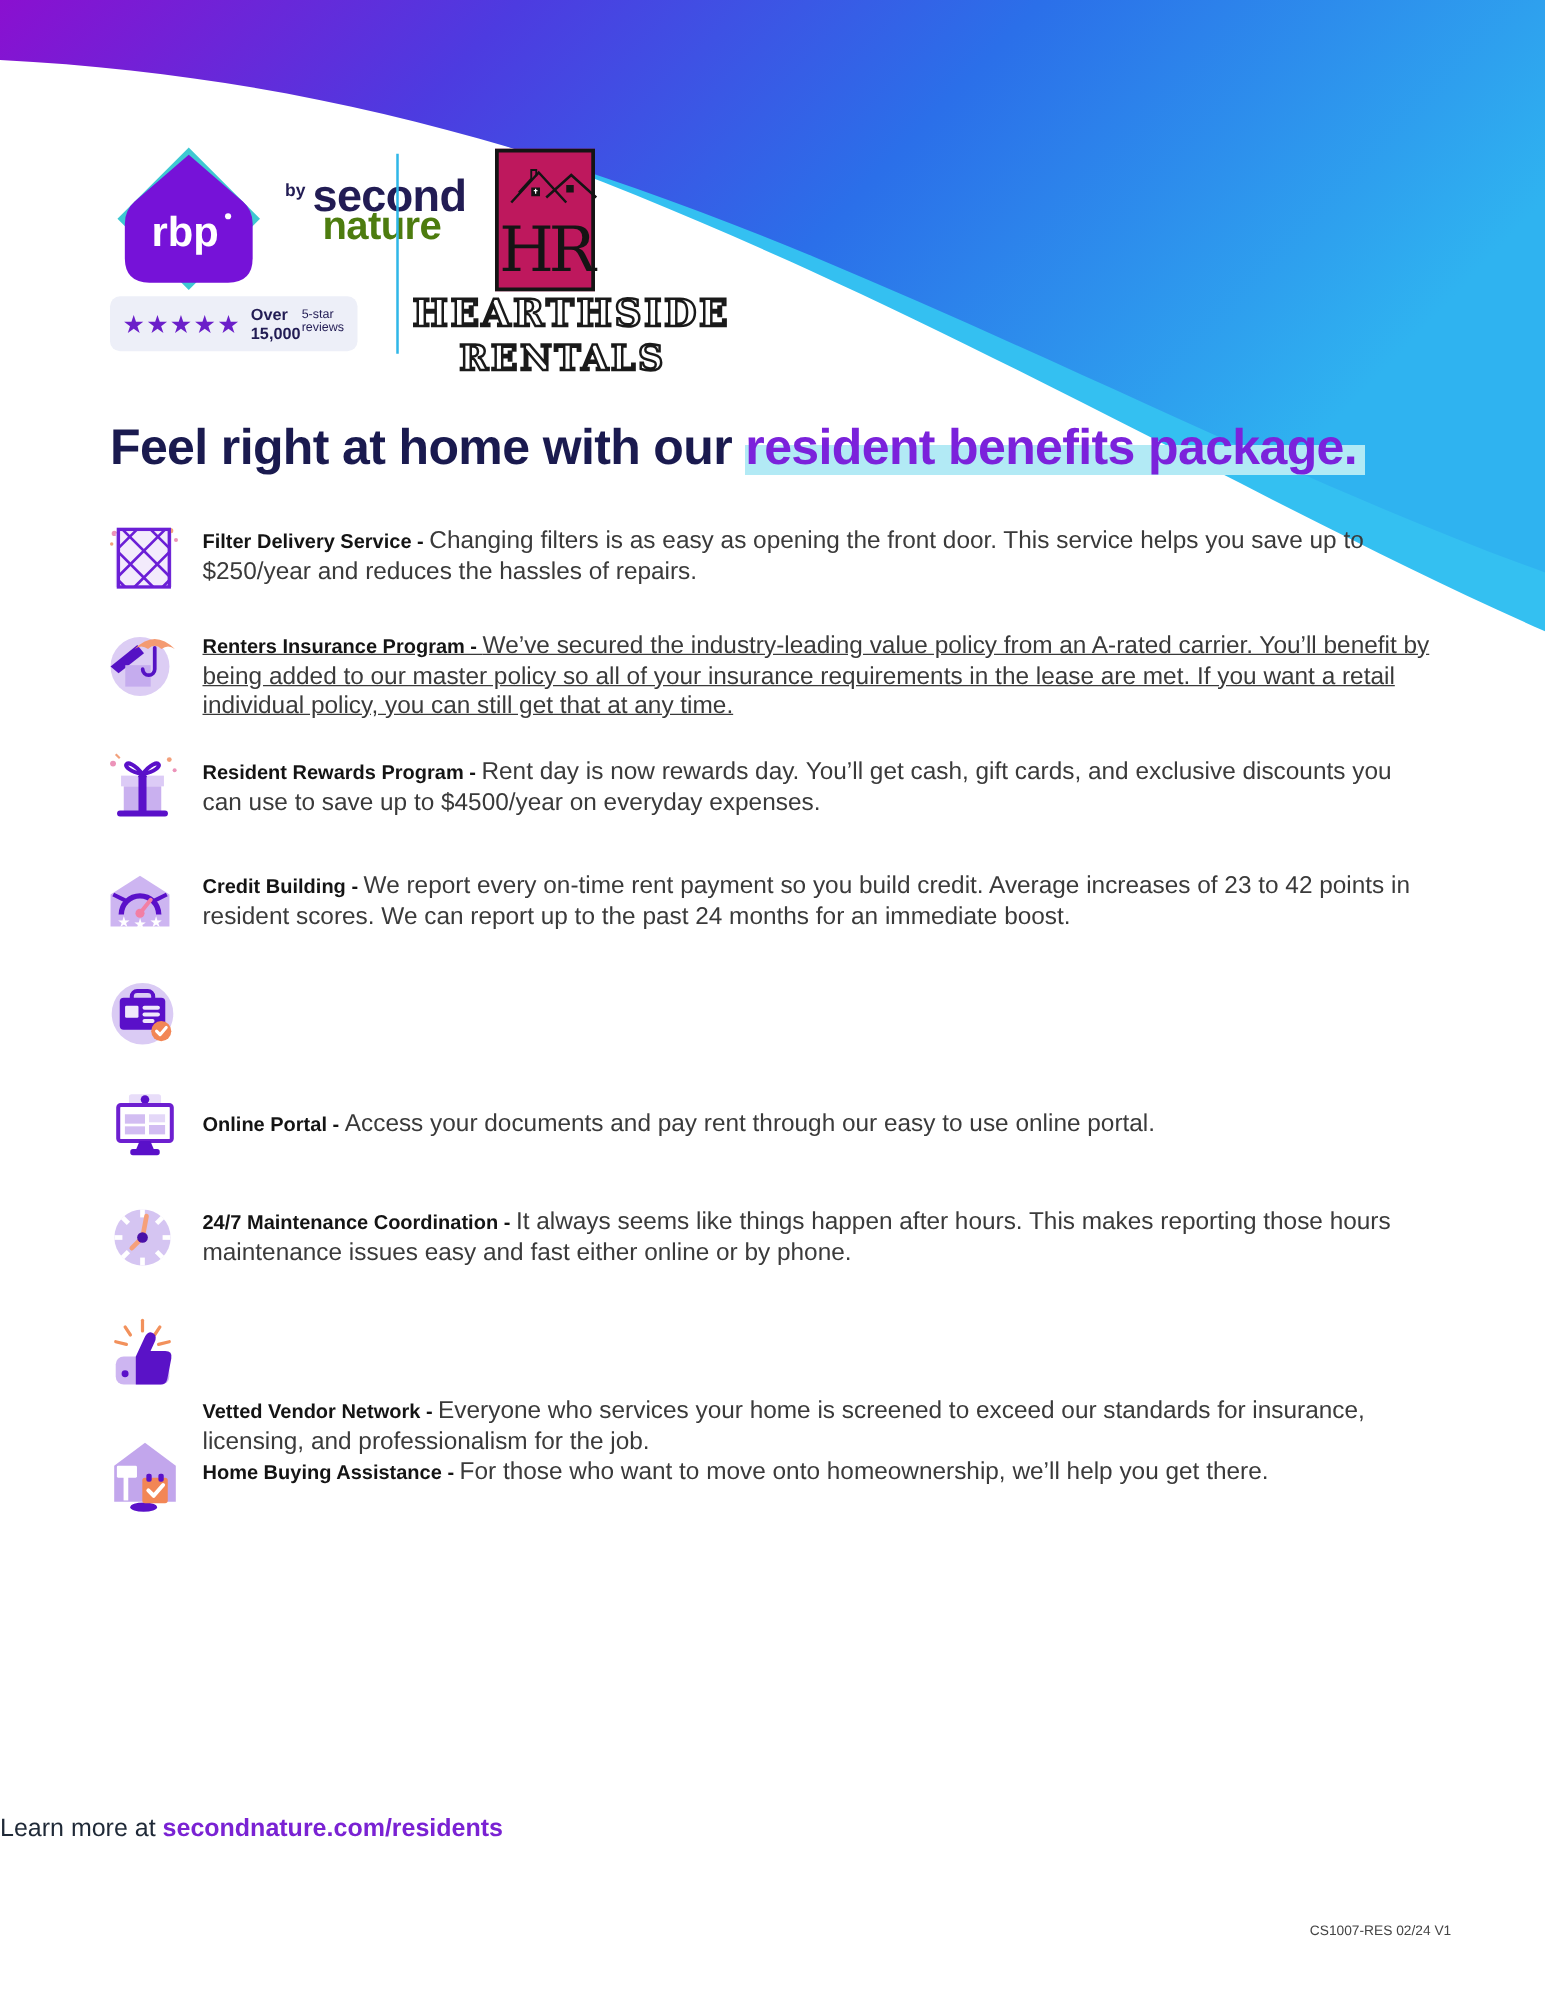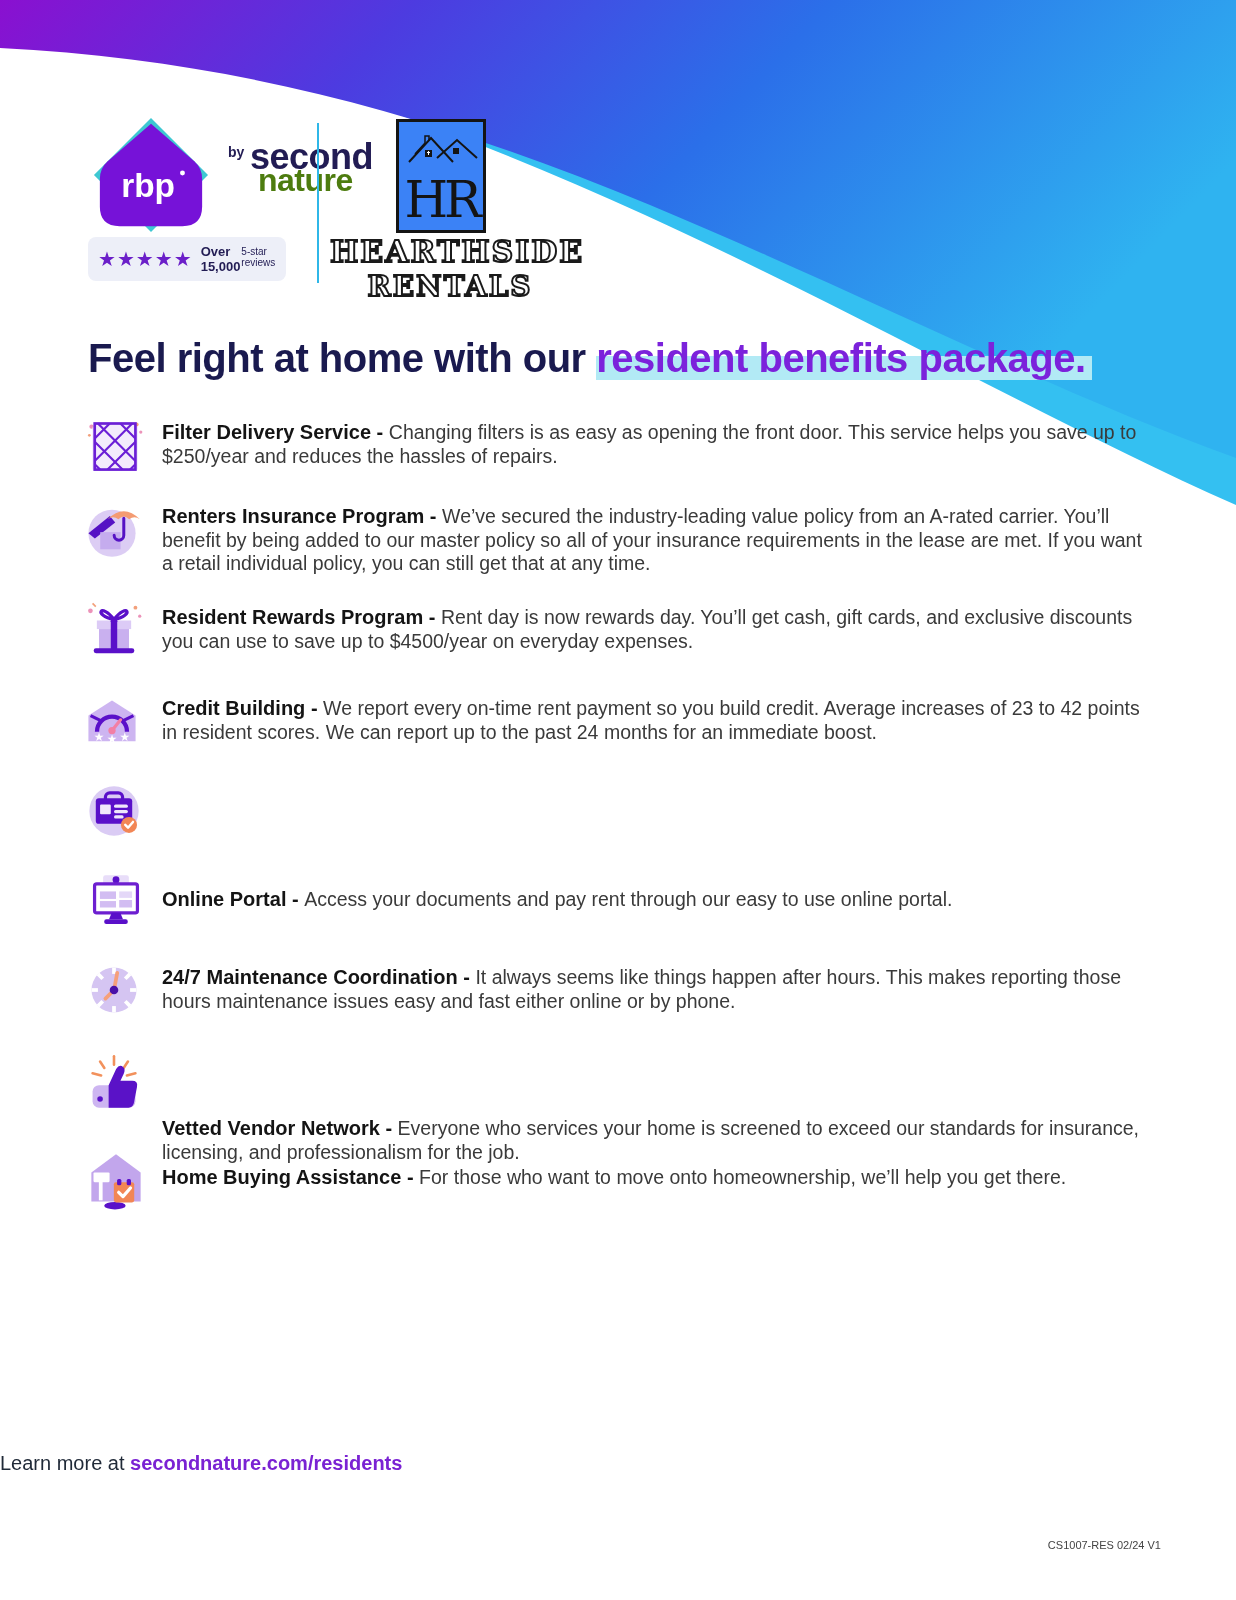--- a/index.html
+++ b/index.html
@@ -18,22 +18,22 @@
   .reviews-badge {
     position:absolute; top:237px; left:88px; width:198px; height:44px;
     background:#EDEFF8; border-radius:8px; display:flex; align-items:center; padding:0 10px;
   }
   .stars { color:#6B1FC9; font-size:20px; letter-spacing:1px; line-height:1; margin-right:8px; font-family:"DejaVu Sans", sans-serif; }
   .reviews-text { display:flex; flex-direction:row; }
   .reviews-line1 { font-size:13px; font-weight:bold; color:#221C54; }
   .reviews-line2 { font-size:10px; color:#221C54; margin-top:2px; }
   .logo-divider { position:absolute; top:123px; left:317px; width:2px; height:160px; background:#2FB7E8; }
   .hr-box {
-    position:absolute; top:119px; left:396px; width:90px; height:114px;
-    border:3px solid #141414; background:#3b82f6;
+    position:absolute; top:119px; left:396px; width:80px; height:114px;
+    border:3px solid #141414; background:#be185d;
   }
   .hr-roofs { position:absolute; top:2px; left:2px; }
   .hr-monogram {
     position:absolute; bottom:2px; width:100%; text-align:center;
     font-family:"DejaVu Serif", serif; font-size:50px; font-weight:400; color:#141414;
     letter-spacing:-4px; line-height:1.1;
   }
   .partner-name { position:absolute; top:234px; left:330px; width:240px; text-align:center;
     font-family:"DejaVu Serif", serif; font-weight:bold; color:#ffffff;
     -webkit-text-stroke:2px #1a1a1a; }
@@ -45,21 +45,21 @@
   .heading .plain { color:#1A1A4F; }
   .heading .hl {
     color:#7B22DB;
     background-image:linear-gradient(#B2EAF5,#B2EAF5);
     background-repeat:no-repeat; background-size:100% 30px; background-position:0 20px;
     padding-right:6px;
   }
   
   .benefit-icon { position:absolute; width:60px; height:60px; }
   .benefit-text { position:absolute; left:162px; width:985px; font-size:19.5px; line-height:23.5px; color:#3A3A3A; }
-  .benefit-text .t { font-size:20px; font-weight:bold; color:#141414;margin-top:22px; }
+  .benefit-text .t { font-size:16px; font-weight:bold; color:#141414;margin-top:22px; }
   
   .learn-more { position:absolute; top:1452px; left:0; width:1236px; text-align:left; font-size:20px; color:#1F2937; }
   .learn-more .link { color:#7A22D3; font-weight:bold; }
   .fineprint-left { position:absolute; top:1539px; left:57px; font-size:11px; color:#333; }
   .fineprint-right { position:absolute; top:1539px; right:75px; font-size:11px; color:#444; }
 </style>
 </head>
 <body>
 
 <div class="page">
@@ -137,21 +137,21 @@
 
   <div class="benefit-icon" style="top:500px; left:82px;">
     <svg width="60" height="60" viewBox="0 0 56 56">
       <circle cx="28" cy="31" r="22" fill="#DCCDF4"></circle>
       <polygon points="6,31 26,15 31,21 12,36" fill="#5512C4"></polygon>
       <rect x="17" y="30" width="19" height="16" fill="#C5ACEE"></rect>
       <path d="M24,18 Q39,3 54,18 Q49,14 44,18 Q39,13 34,18 Q29,14 24,18 Z" fill="#F49B72"></path>
       <path d="M39,17 L39,33 a4.5,4.5 0 0 1 -9,0" fill="none" stroke="#5512C4" stroke-width="2.8" stroke-linecap="round"></path>
     </svg>
   </div>
-  <div class="benefit-text" style="top:505px;"><span class="t">Renters Insurance Program - </span><span class="d">We’ve secured the industry-leading value policy from an A-rated carrier. You’ll benefit by being added to our master policy so all of your insurance requirements in the lease are met. If you want a retail individual policy, you can still get that at any time.</span></div>
+  <div class="benefit-text" style="top:505px;text-decoration:underline;"><span class="t">Renters Insurance Program - </span><span class="d">We’ve secured the industry-leading value policy from an A-rated carrier. You’ll benefit by being added to our master policy so all of your insurance requirements in the lease are met. If you want a retail individual policy, you can still get that at any time.</span></div>
 
   <div class="benefit-icon" style="top:598px; left:84px;">
     <svg width="60" height="60" viewBox="0 0 56 56">
       <circle cx="6" cy="12" r="2.2" fill="#EC93B9"></circle>
         <circle cx="48" cy="9" r="1.8" fill="#F2A07B"></circle>
         <circle cx="52" cy="17" r="1.5" fill="#EC93B9"></circle>
         <path d="M8,5 l3,3" stroke="#F2A07B" stroke-width="1.6"></path>
       <rect x="12" y="21" width="32" height="8" fill="#DCCBF6"></rect>
       <rect x="14" y="29" width="28" height="19" fill="#C9B0EF"></rect>
       <rect x="25" y="21" width="6" height="27" fill="#5A10C9"></rect>

